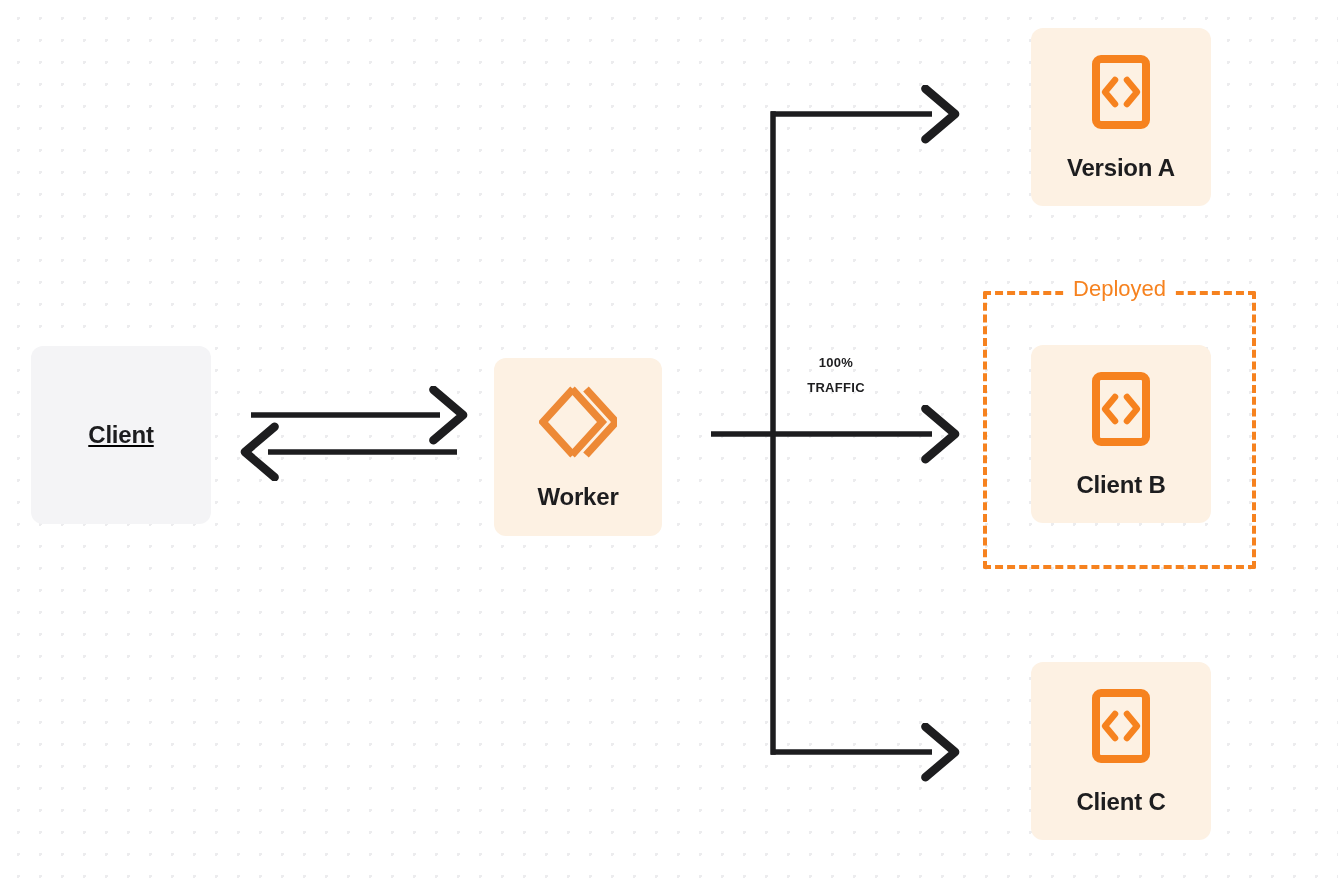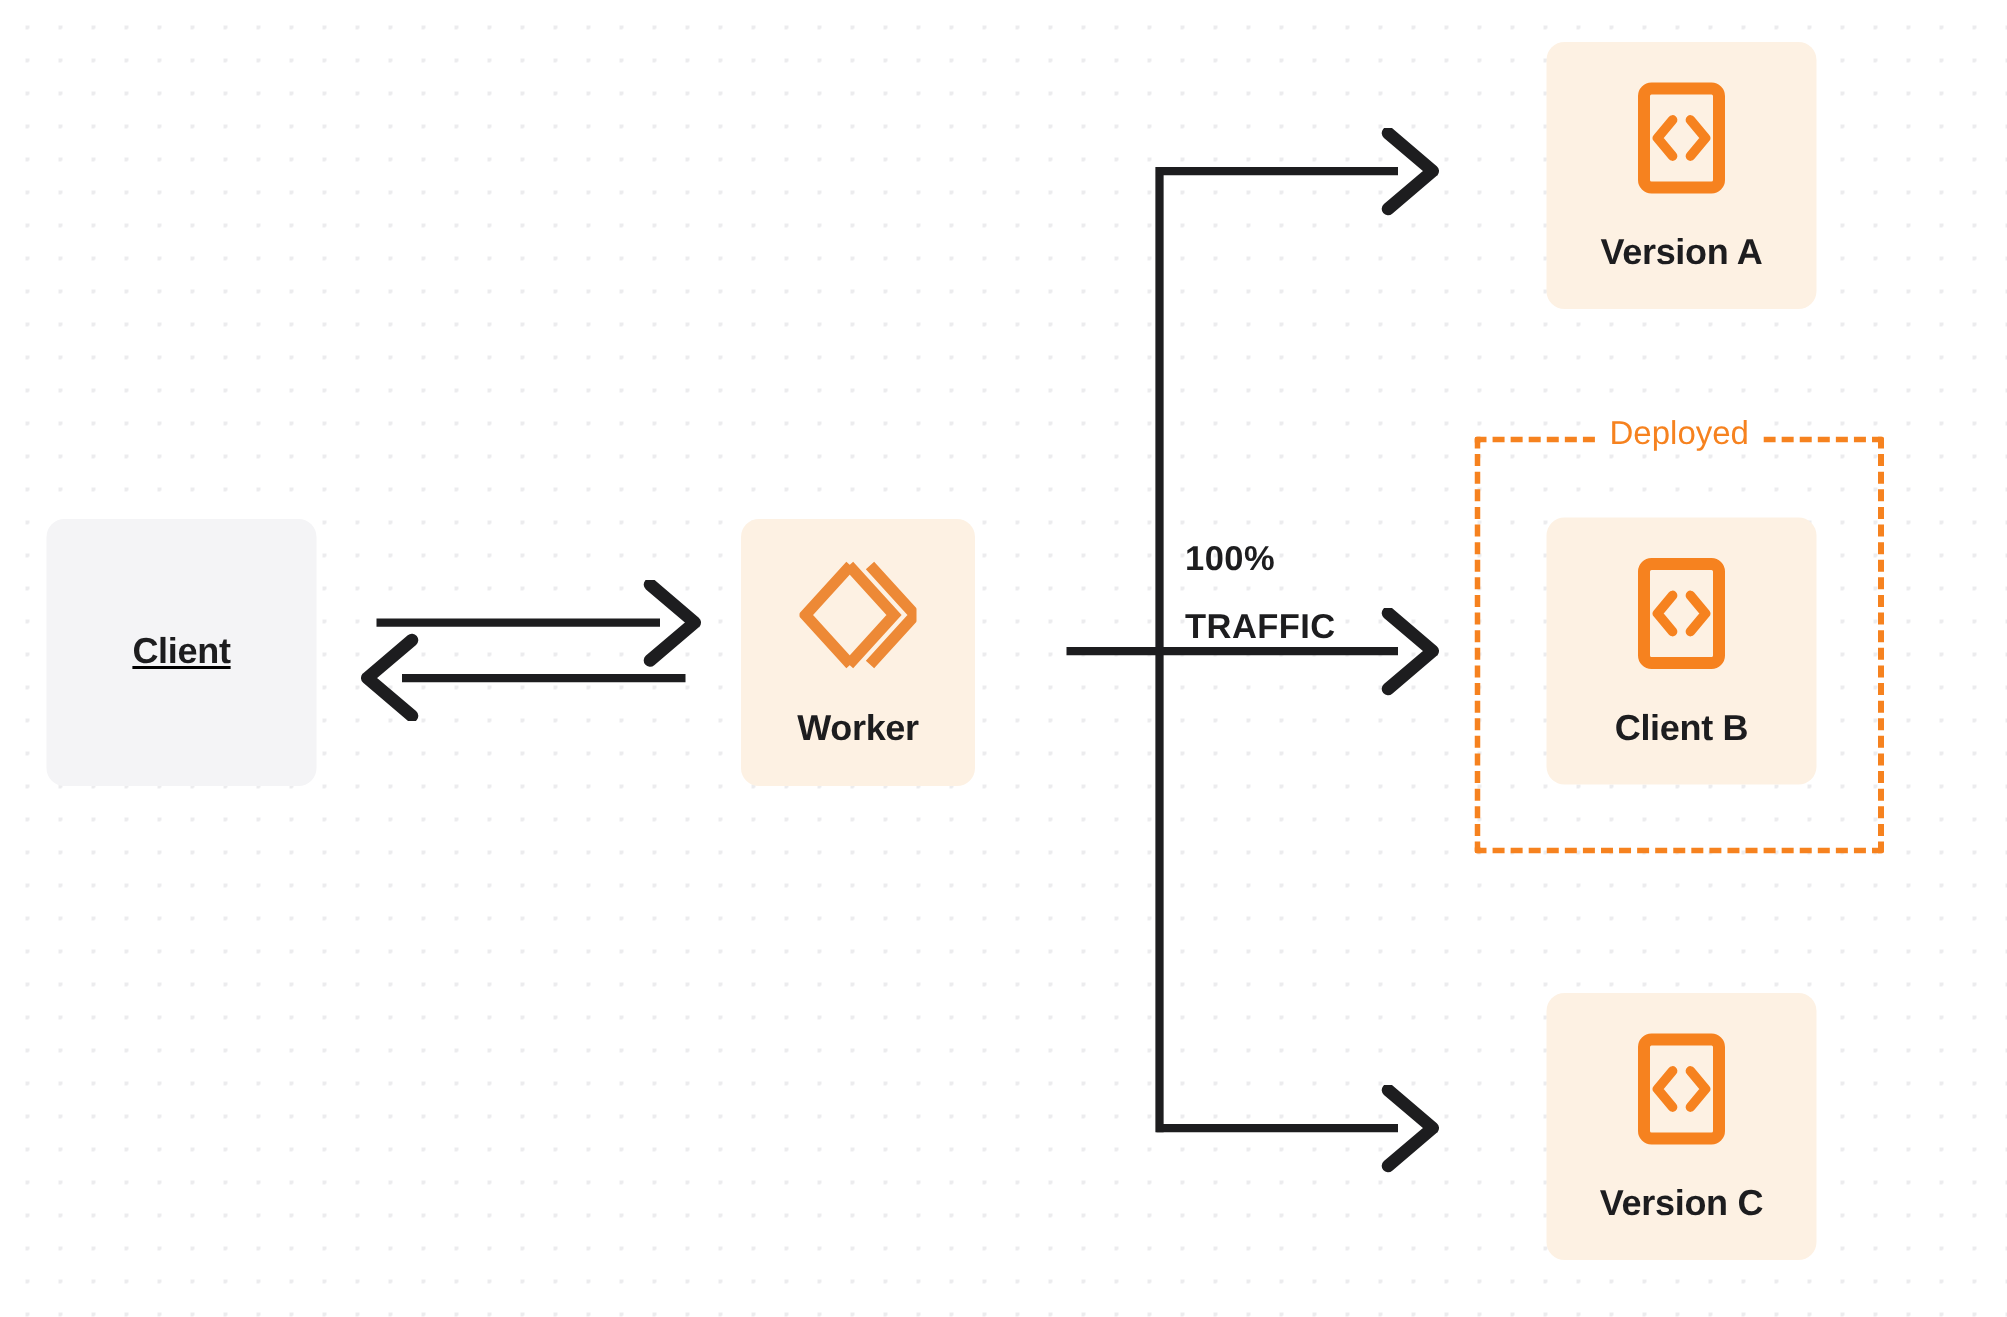--- a/index.html
+++ b/index.html
@@ -48,22 +48,22 @@
     top: 346px;
     width: 180px;
     height: 178px;
     background: #f4f4f6;
     text-decoration: underline;
   }
 
   
   .worker-node {
     left: 494px;
-    top: 346px;
-    width: 156px;
+    top: 358px;
+    width: 168px;
     height: 178px;
     background: #fdf1e3;
   }
   .worker-node .node-label {
     margin-top: 22px;
   }
 
   
   .version-node {
     width: 180px;
@@ -108,24 +108,25 @@
     left: 0;
     top: 0;
     width: 1338px;
     height: 878px;
     pointer-events: none;
   }
 
   
   .traffic-label {
     position: absolute;
-    left: 790px;
+    left: 766px;
     top: 350px;
     width: 140px;
-    font-size: 23px;
+    text-align: center;
+    font-size: 13px;
     font-weight: bold;
     color: #1d1d1f;
     line-height: 1.95;
     letter-spacing: 0.3px;
   }
   .traffic-label div { display: block; }
 </style>
 </head>
 <body>
 
@@ -216,16 +217,16 @@
   </div>
 
   <div class="node version-node version-c">
     <span>
       <svg width="60" height="76" viewBox="0 0 60 76" xmlns="http://www.w3.org/2000/svg">
         <rect x="5" y="5" width="50" height="66" rx="5" ry="5" fill="none" stroke="#f6821f" stroke-width="8"></rect>
         <path d="M24 26 L14 38 L24 50" fill="none" stroke="#f6821f" stroke-width="6.5" stroke-linecap="round" stroke-linejoin="round"></path>
         <path d="M36 26 L46 38 L36 50" fill="none" stroke="#f6821f" stroke-width="6.5" stroke-linecap="round" stroke-linejoin="round"></path>
       </svg>
     </span>
-    <span class="node-label">Version C</span>
+    <span class="node-label">Client C</span>
   </div>
 
 </div>
 
 </body></html>

